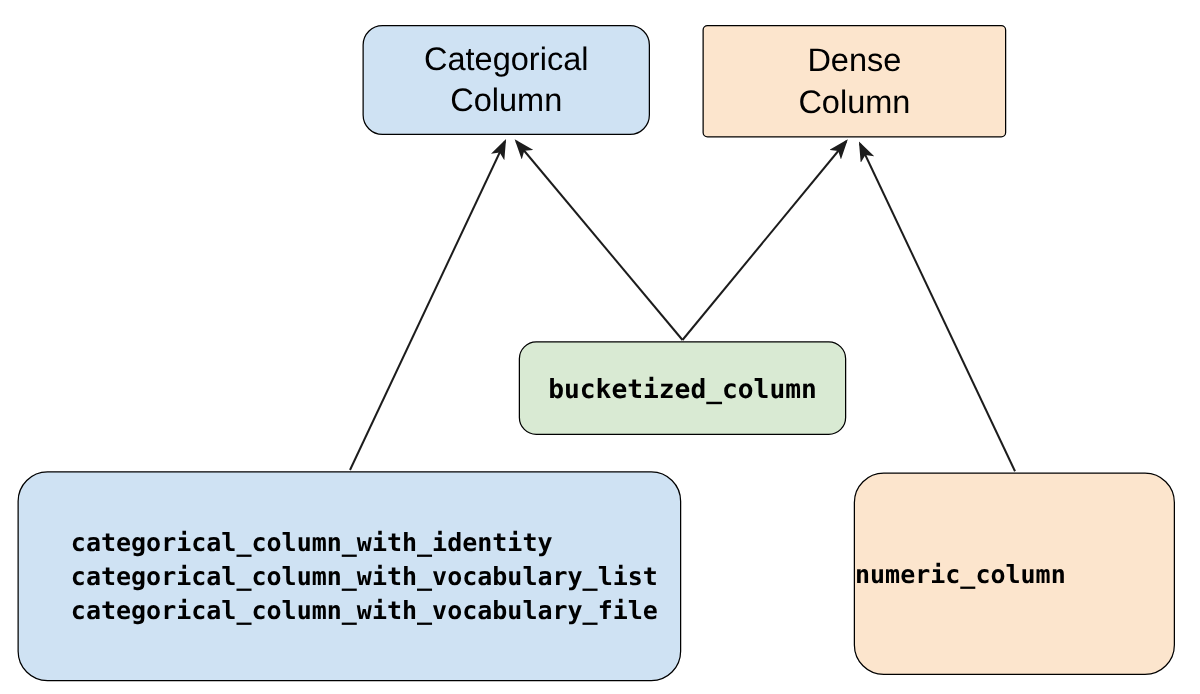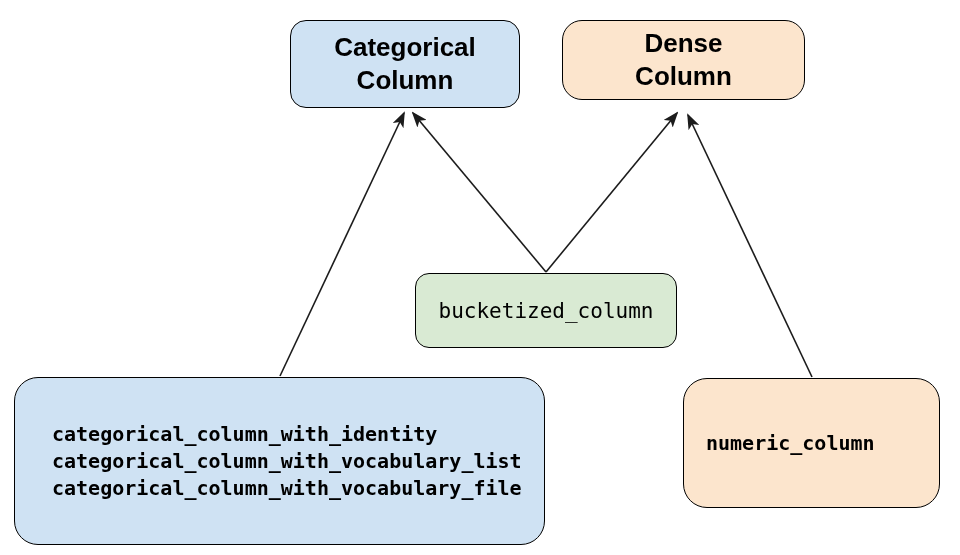--- a/index.html
+++ b/index.html
@@ -24,47 +24,47 @@
   }
   .node {
     position: absolute;
     border: 1.6px solid var(--border);
     display: flex;
     align-items: center;
     justify-content: center;
   }
   .node-title {
     font-family: "Liberation Sans", sans-serif;
-    font-weight: 700;
+    font-weight: 400;
     font-size: 26px;
     line-height: 33px;
     text-align: center;
     white-space: pre-line;
   }
   .code {
     font-family: "DejaVu Sans Mono", "Liberation Mono", monospace;
     font-weight: 700;
     font-size: 20px;
     line-height: 27px;
     white-space: nowrap;
   }
   .code-center {
     font-family: "DejaVu Sans Mono", "Liberation Mono", monospace;
-    font-weight: 400;
+    font-weight: 700;
     font-size: 21px;
     text-align: center;
     white-space: nowrap;
   }
   .node-categorical { left: 290px; top: 20px; width: 230px; height: 88px; border-radius: 16px; background: var(--categorical_fill); }
-  .node-dense       { left: 562px; top: 20px; width: 243px; height: 80px; border-radius: 20px; background: var(--dense_fill); }
+  .node-dense       { left: 562px; top: 20px; width: 243px; height: 90px; border-radius: 4px; background: var(--dense_fill); }
   .node-bucketized  { left: 415px; top: 273px; width: 262px; height: 75px; border-radius: 14px; background: var(--bucketized_fill); }
   .node-cat-apis    { left: 14px; top: 377px; width: 531px; height: 168px; border-radius: 24px; background: var(--categorical_fill);
-                      justify-content: flex-start; padding-left: 37px; }
-  .node-dense-apis  { left: 683px; top: 378px; width: 257px; height: 130px; border-radius: 24px; background: var(--dense_fill);
-                      justify-content: flex-start; padding-left: 22px; }
+                      justify-content: center; padding-left: 24px; }
+  .node-dense-apis  { left: 683px; top: 378px; width: 257px; height: 162px; border-radius: 24px; background: var(--dense_fill);
+                      justify-content: flex-start; }
   .arrow-layer {
     position: absolute;
     left: 0; top: 0;
     width: 960px; height: 555px;
     pointer-events: none;
   }
   .arrow-layer line { stroke: var(--arrow); stroke-width: 1.6; }
   .arrow-layer marker path { fill: var(--arrow); }
 </style>
 </head>

